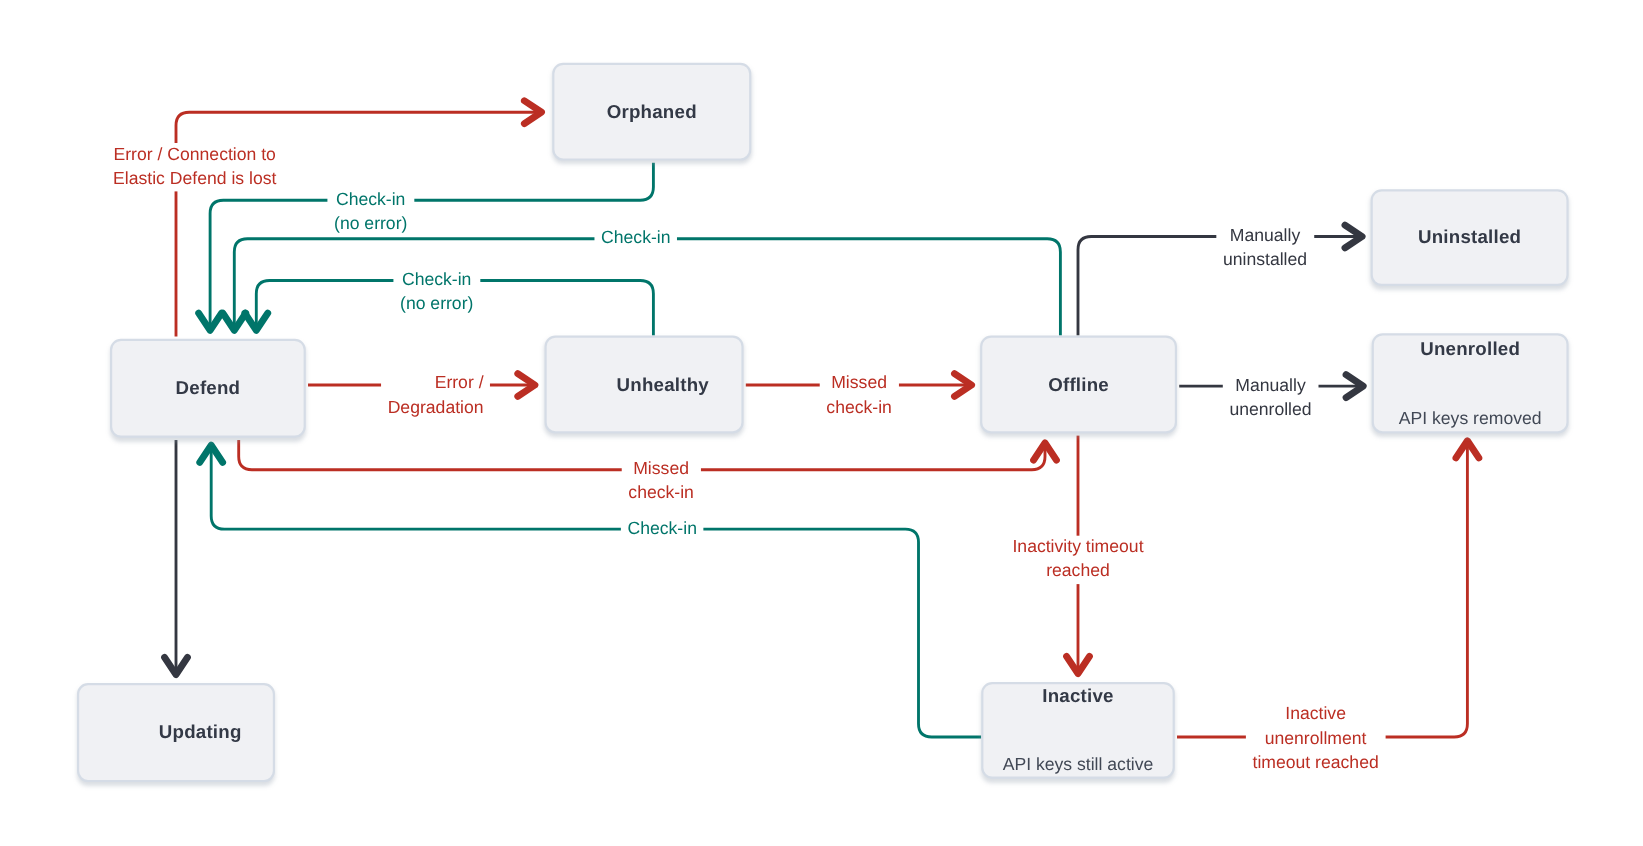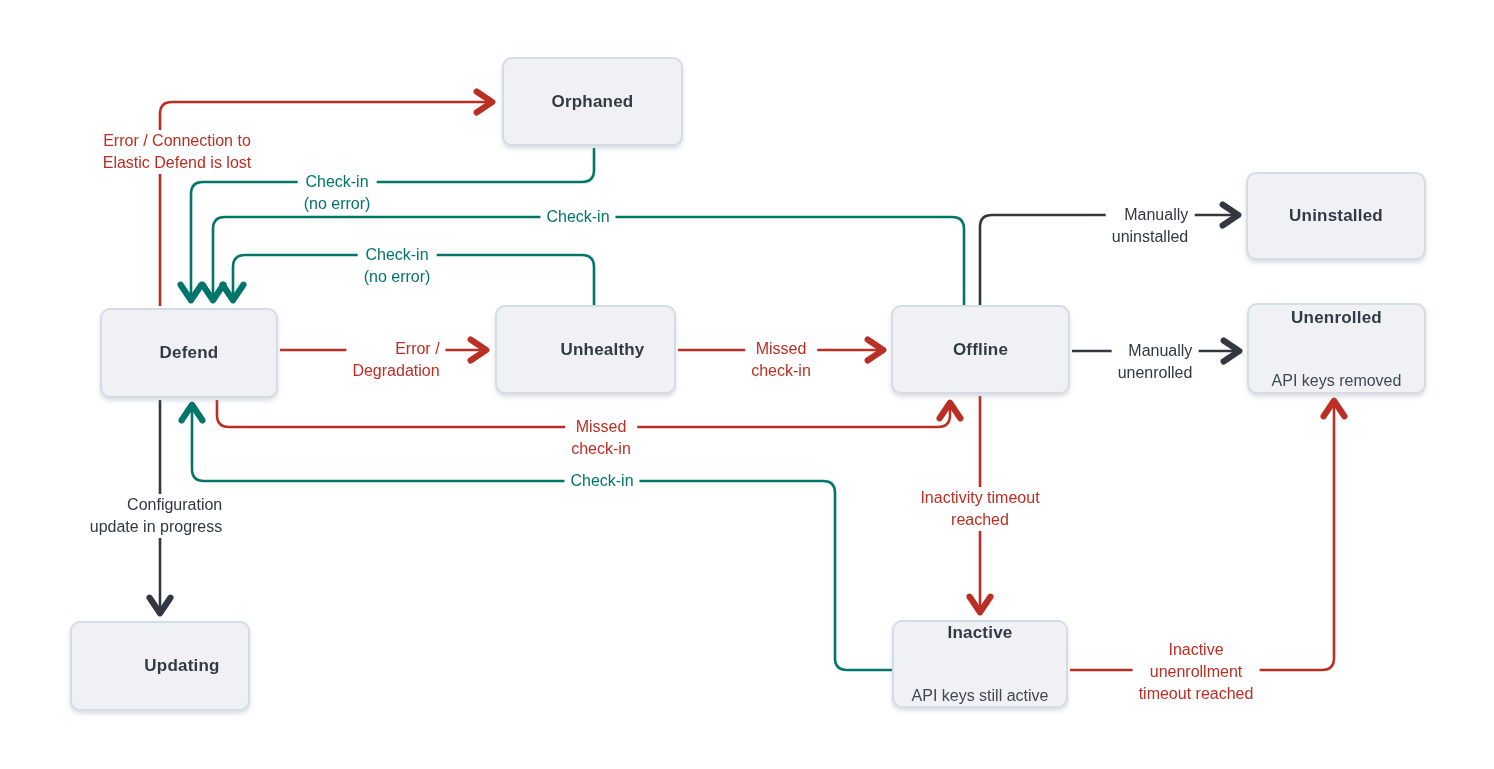--- a/index.html
+++ b/index.html
@@ -20,21 +20,21 @@
   }
   .node-title{font-weight:bold;font-size:17px;color:#333946;letter-spacing:.2px;}
   .node-sub{font-size:16px;color:#414855;margin-top:37px;}
   .edge-label{
     position:absolute;z-index:3;transform:translateX(-50%);
     background:#ffffff;text-align:center;font-size:16px;line-height:22px;
     white-space:pre-line;padding:0 6px;
   }
   .lbl-red{color:var(--red);}
   .lbl-teal{color:var(--teal);}
-  .lbl-dark{color:var(--dark);text-align:right;}
+  .lbl-dark{color:var(--dark);}
 
   
   #node-orphaned   {left:502px; top:57px;  width:181px; height:89px;}
   #node-uninstalled{left:1246px;top:172px; width:180px; height:88px;}
   #node-healthy    {left:100px; top:308px; width:178px; height:90px;}
   #node-unhealthy  {left:495px; top:305px; width:181px; height:89px;padding-left:34px;}
   #node-offline    {left:891px; top:305px; width:179px; height:89px;}
   #node-unenrolled {left:1247px;top:303px; width:179px; height:91px;}
   #node-updating   {left:70px;  top:621px; width:180px; height:90px;padding-left:44px;}
   #node-inactive   {left:892px; top:620px; width:176px; height:88px;}
@@ -127,19 +127,17 @@
 check-in</div>
   <div class="edge-label lbl-dark" id="lbl-manually_uninstalled">Manually
 uninstalled</div>
   <div class="edge-label lbl-dark" id="lbl-manually_unenrolled">Manually
 unenrolled</div>
   <div class="edge-label lbl-red" id="lbl-missed_checkin_2">Missed
 check-in</div>
   <div class="edge-label lbl-teal" id="lbl-checkin_inactive">Check-in</div>
   <div class="edge-label lbl-red" id="lbl-inactivity_timeout">Inactivity timeout
 reached</div>
-  <div class="edge-label lbl-dark" id="lbl-config_update">Configuration
-update in progress</div>
   <div class="edge-label lbl-red" id="lbl-inactive_unenrollment">Inactive
 unenrollment
 timeout reached</div>
 
 </div>
 
 </body></html>

